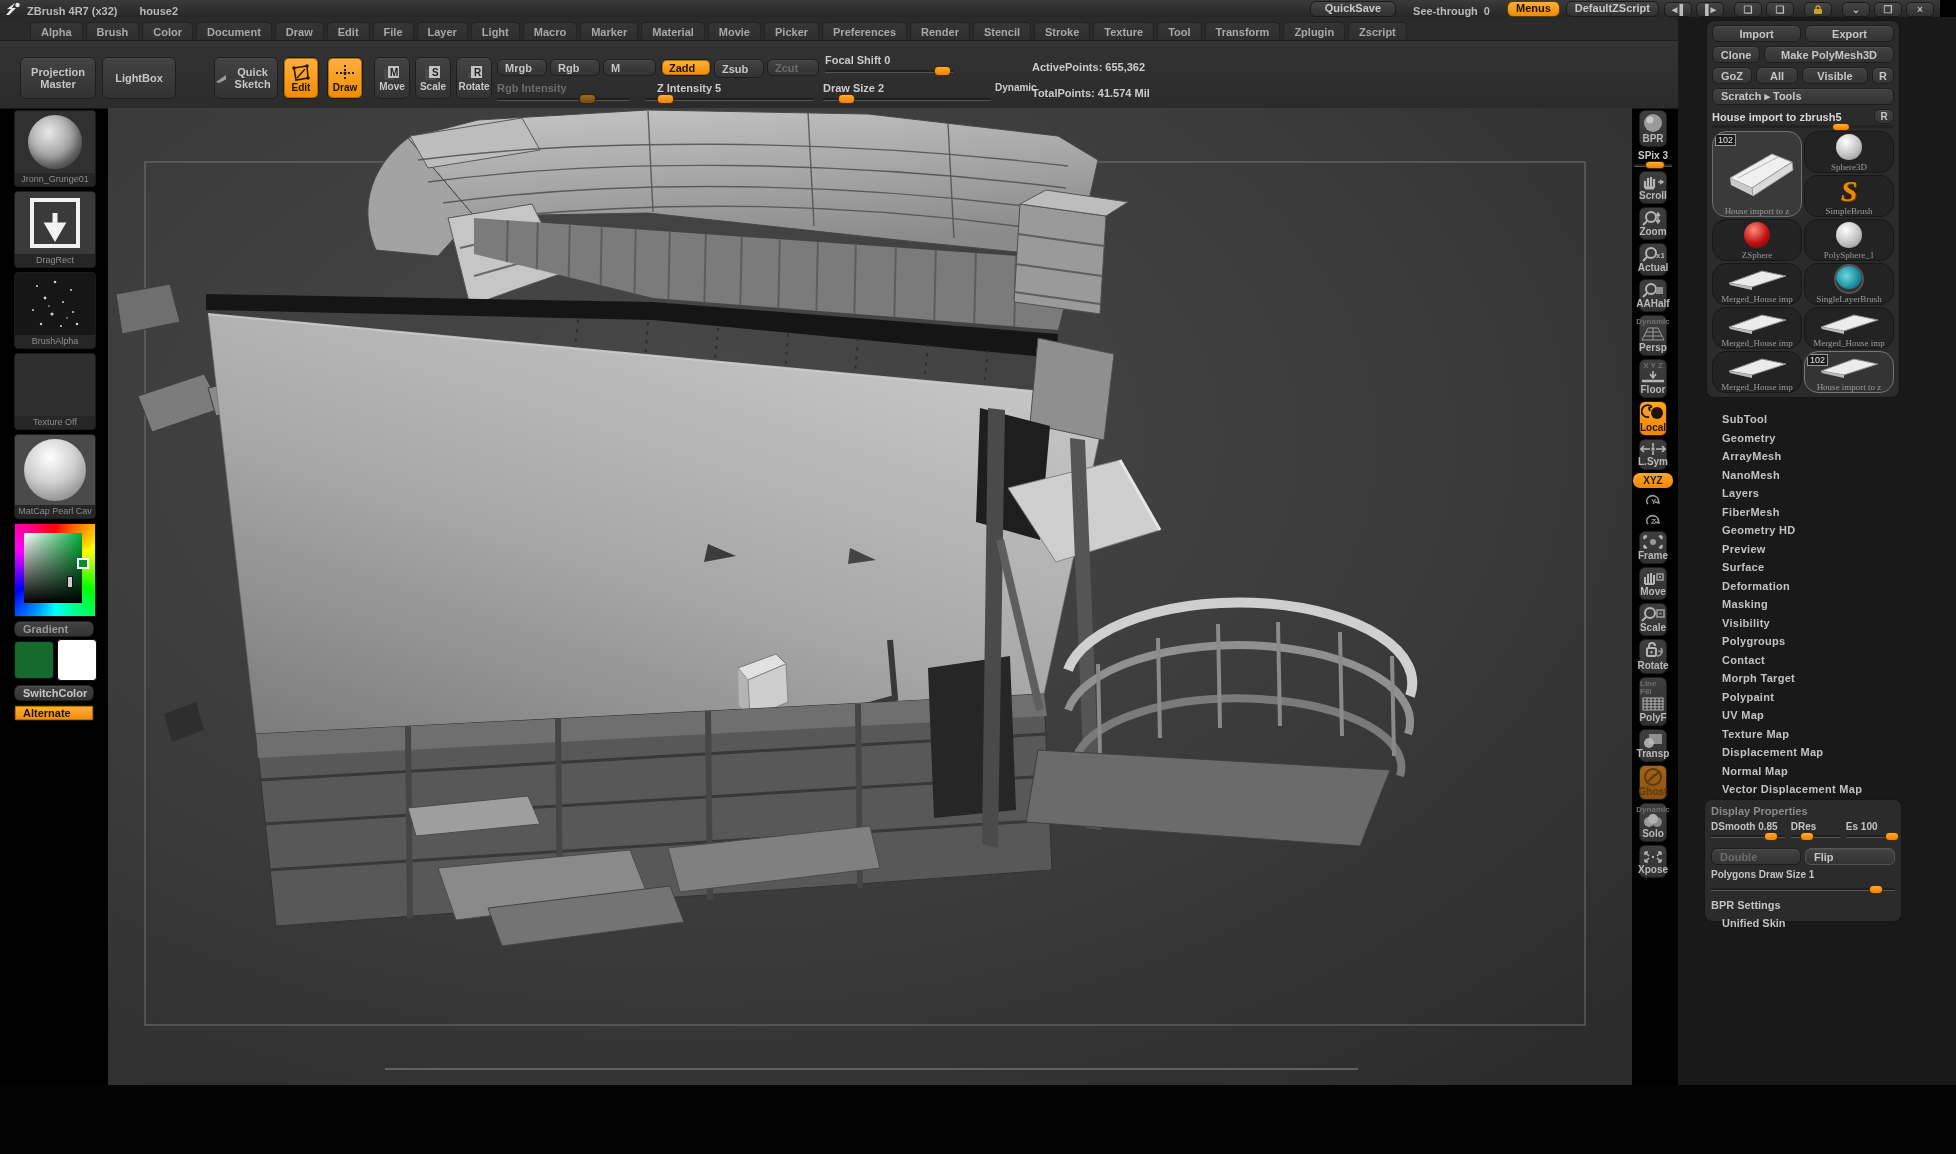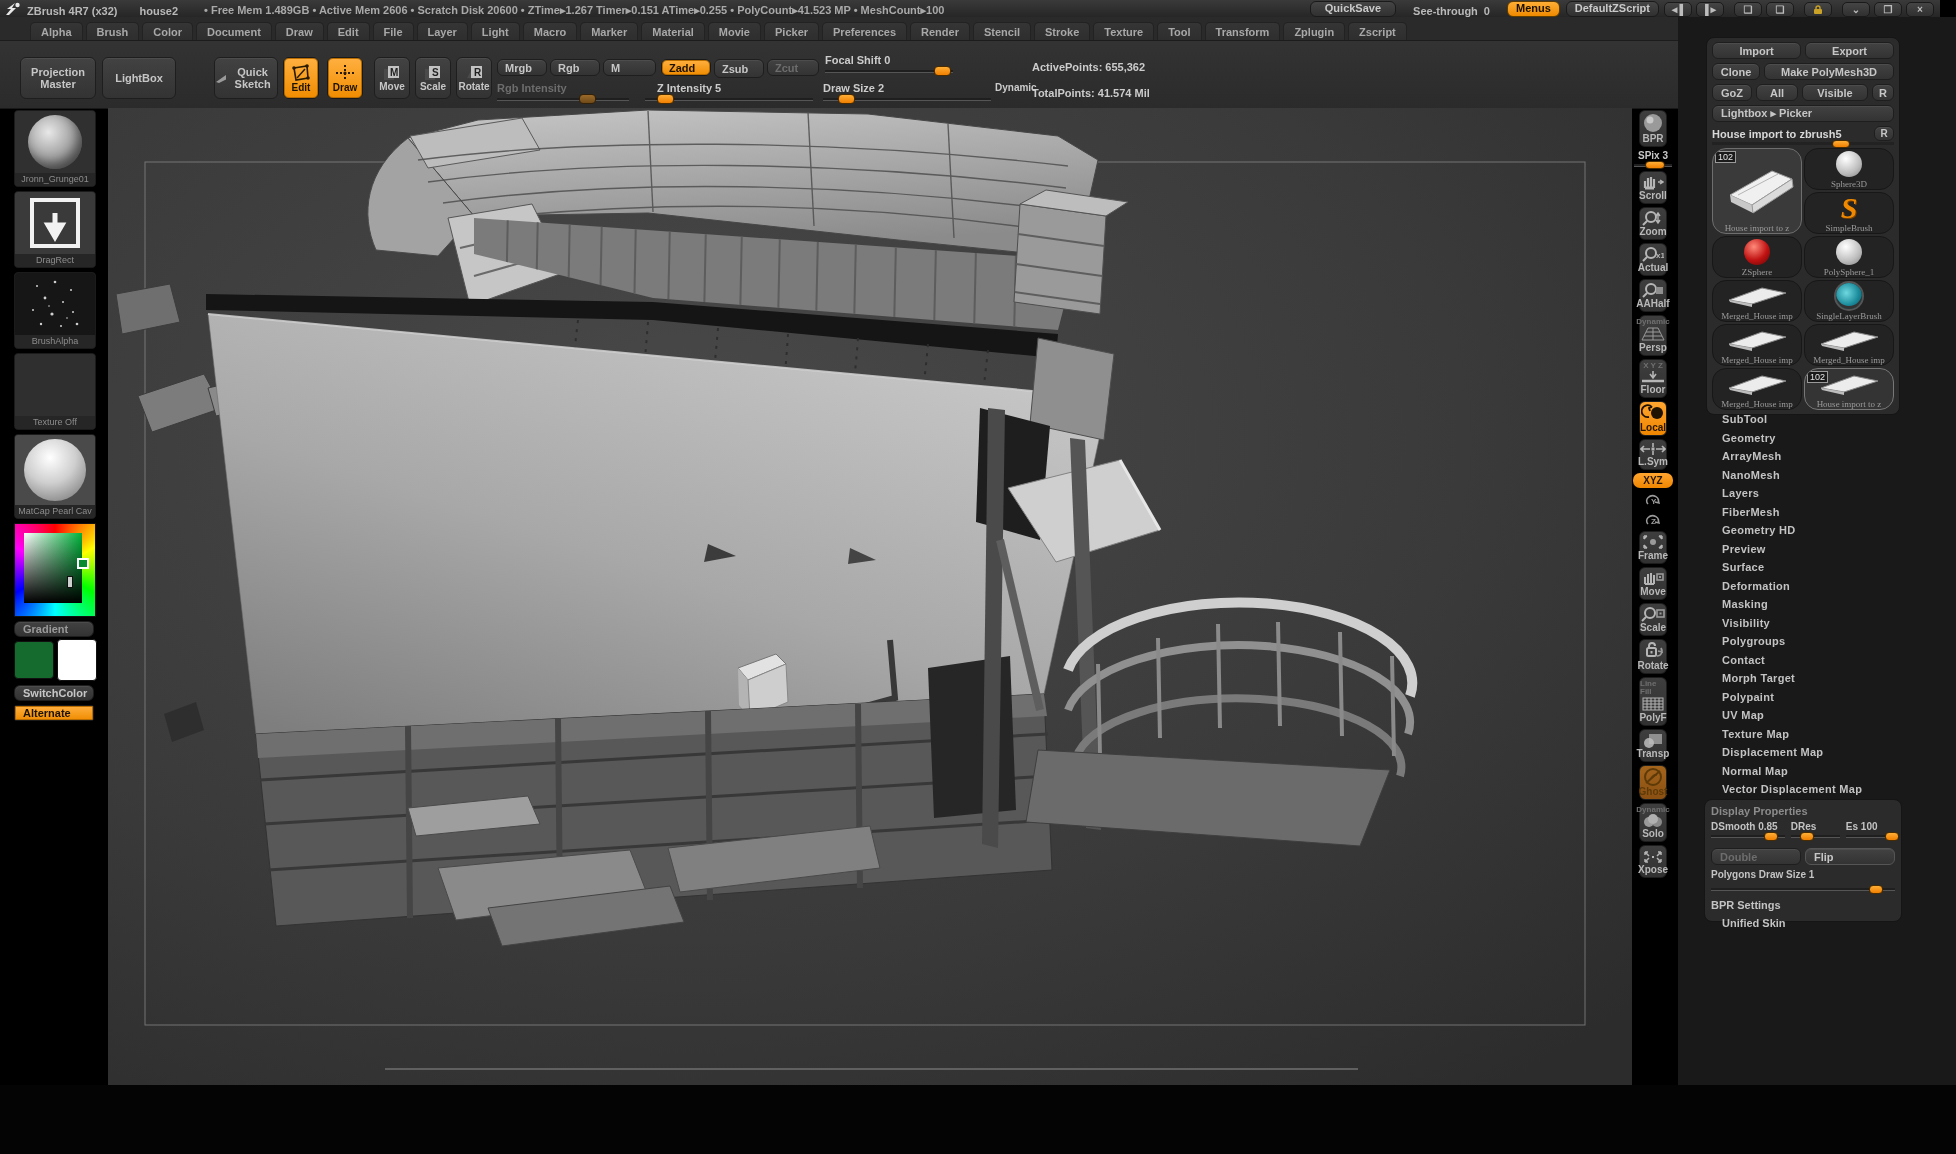--- a/index.html
+++ b/index.html
@@ -67,21 +67,21 @@
   .rsbtn.ondim{background:linear-gradient(#a3641c,#8a5012);color:#5e3a08;}
   .rsbtn .sub{font-size:8px;color:#6f6f6f;line-height:8px;}
   .rsbtn svg{display:block;}
   .rspill{width:40px;height:15px;border-radius:7px;margin-bottom:3px;display:flex;align-items:center;justify-content:center;
           font-size:10px;font-weight:bold;}
   .rsmini{width:30px;height:18px;background:none;border:none;color:#9a9a9a;margin-bottom:2px;
           display:flex;align-items:center;justify-content:center;}
   
   #rightpanel{left:1678px;top:17px;width:278px;height:1068px;background:#191919;}
   #toolgroup{position:absolute;left:28px;top:3px;width:194px;background:#2b2b2b;border:1px solid #151515;
-             border-radius:8px;padding:4px 5px;box-sizing:border-box;margin-top:17px;}
+             border-radius:8px;padding:4px 5px;box-sizing:border-box;}
   .prow{display:flex;gap:4px;margin-bottom:4px;}
   .pbtn{height:17px;font-size:11px;}
   .toolname{display:flex;align-items:center;gap:4px;margin:2px 0 1px;}
   .toolname .tn{color:#d8d8d8;font-size:11px;font-weight:bold;flex:1;white-space:nowrap;overflow:hidden;}
   .tscroll{position:relative;height:3px;background:#222;margin-bottom:3px;}
   .tscroll .handle{top:-2px;width:16px;height:6px;}
   #toolgrid{display:grid;grid-template-columns:90px 90px;gap:2px;}
   .tcell{background:#232323;border:1px solid #171717;border-radius:14px;position:relative;height:40px;overflow:hidden;}
   .tcell.big{grid-row:span 2;height:auto;background:#3a3a3a;border-color:#6e6e6e;}
   .tcell.selected{background:#343434;border-color:#777;}
@@ -106,21 +106,20 @@
 </head>
 <body>
 
 <div class="abs" id="titlebar">
   <svg width="20" height="15" style="margin:0 4px 0 3px">
     <path d="M3,13 L8,7 L4,7 L12,1 L9,6 L13,6 L6,13 Z" fill="#e8e8e8"></path>
     <circle cx="14.5" cy="3" r="2.2" fill="#e8e8e8"></circle>
   </svg>
   <span class="seg">ZBrush 4R7 (x32)</span>
   <span class="seg" style="margin-left:14px">house2</span>
-  <span class="seg" style="margin-left:18px;color:#a9a9a9">• Free Mem 1.489GB  • Active Mem 2606  • Scratch Disk 20600  •  ZTime▸1.267  Timer▸0.151  ATime▸0.255  • PolyCount▸41.523 MP   • MeshCount▸100</span>
   <span style="flex:1"></span>
   <div class="tb-btn">QuickSave</div>
   <span style="margin:0 6px 0 14px">See-through</span>
   <span style="margin-right:14px">0</span>
   <div class="tb-btn orangebtn" style="padding:0 8px">Menus</div>
   <div class="tb-btn" style="padding:0 8px">DefaultZScript</div>
   <div class="tb-ico">◄▌</div>
   <div class="tb-ico">▐►</div>
   <div class="tb-ico" style="margin-left:8px">❏</div>
   <div class="tb-ico">❏</div>
@@ -646,21 +645,21 @@
       <div class="btn pbtn" style="width:48px">Clone</div>
       <div class="btn pbtn" style="flex:1">Make PolyMesh3D</div>
     </div>
     <div class="prow">
       <div class="btn pbtn" style="width:40px">GoZ</div>
       <div class="btn pbtn" style="width:42px">All</div>
       <div class="btn pbtn" style="flex:1">Visible</div>
       <div class="btn pbtn" style="width:22px">R</div>
     </div>
     <div class="prow">
-      <div class="btn pbtn" style="flex:1;justify-content:flex-start;padding-left:8px">Lightbox ▸ Picker</div>
+      <div class="btn pbtn" style="flex:1;justify-content:flex-start;padding-left:8px">Scratch ▸ Tools</div>
     </div>
     <div class="toolname">
       <span class="tn">House import to zbrush5</span>
       <div class="btn" style="width:20px;height:15px;font-size:10px">R</div>
     </div>
     <div class="tscroll">
         <div class="handle" style="left:66%"></div>
       </div>
     <div id="toolgrid">
         <div class="tcell big">

